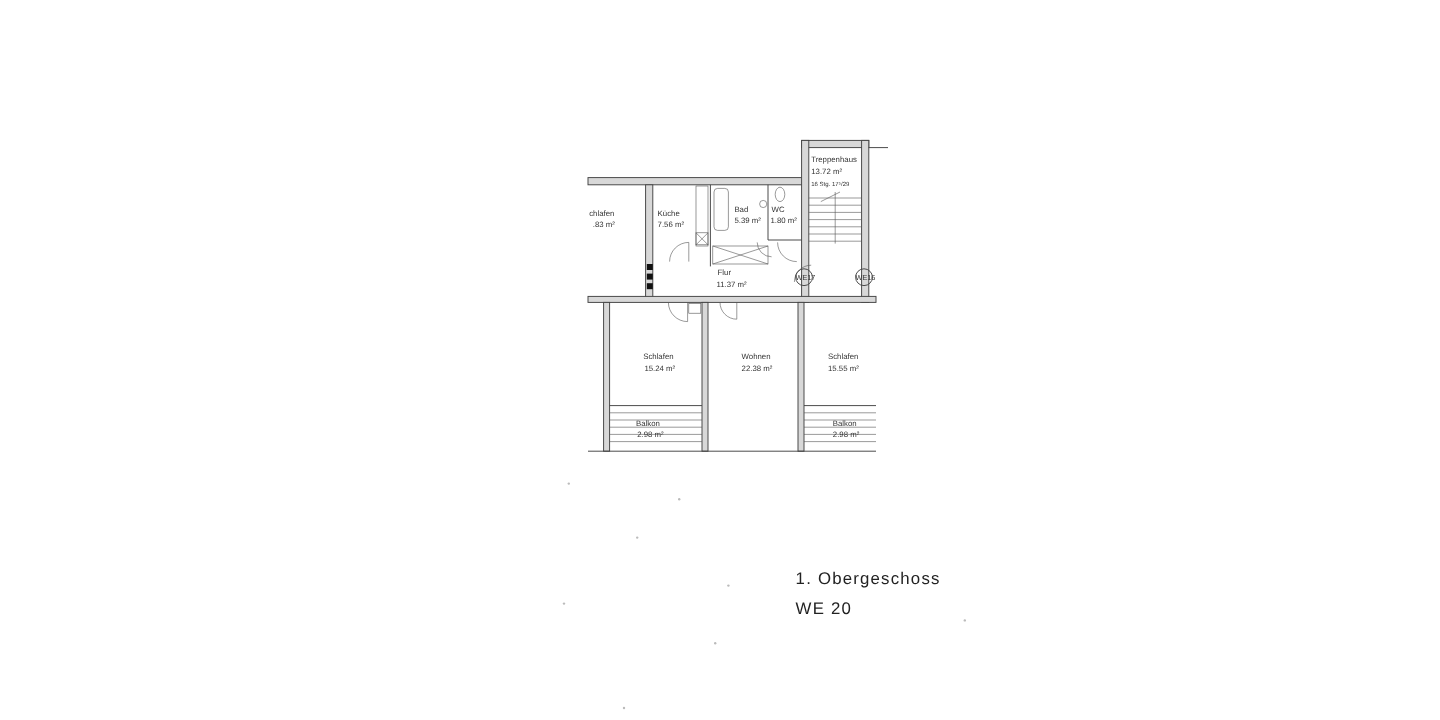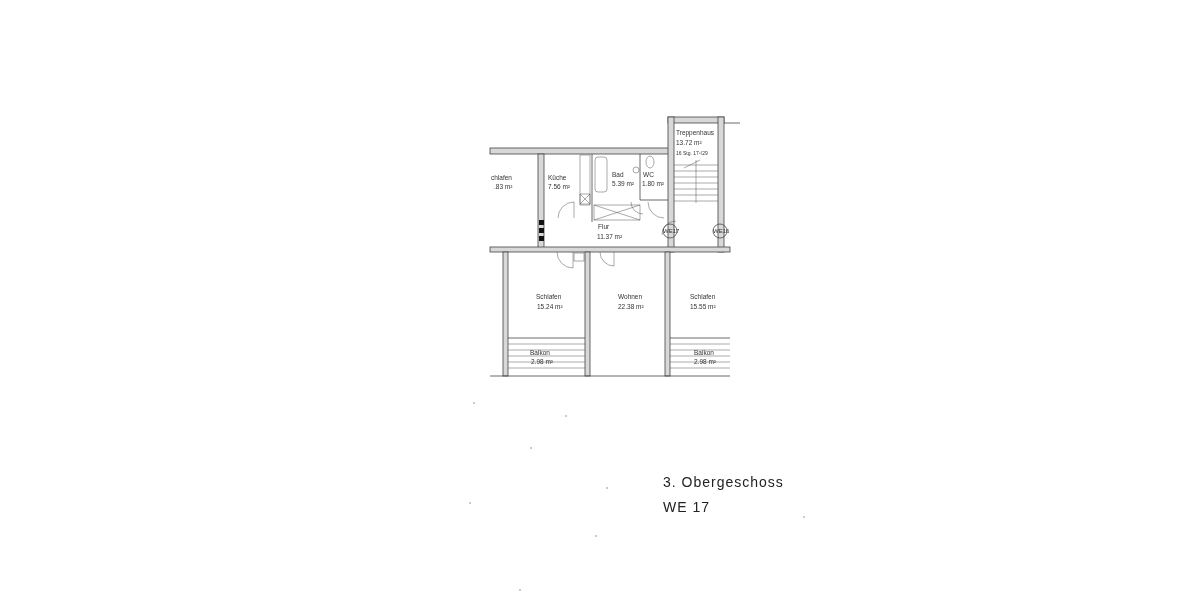--- a/index.html
+++ b/index.html
@@ -130,14 +130,14 @@
   <circle class="speck" cx="474" cy="403" r="1"></circle>
   <circle class="speck" cx="566" cy="416" r="1"></circle>
   <circle class="speck" cx="531" cy="448" r="1"></circle>
   <circle class="speck" cx="607" cy="488" r="1"></circle>
   <circle class="speck" cx="596" cy="536" r="1"></circle>
   <circle class="speck" cx="470" cy="503" r="1"></circle>
   <circle class="speck" cx="520" cy="590" r="1"></circle>
   <circle class="speck" cx="804" cy="517" r="1"></circle>
 </svg>
 
-<div class="caption floor">3. Obergeschoss</div>
-<div class="caption unit">WE 17</div>
+<div class="caption floor">1. Obergeschoss</div>
+<div class="caption unit">WE 20</div>
 
 </body></html>

